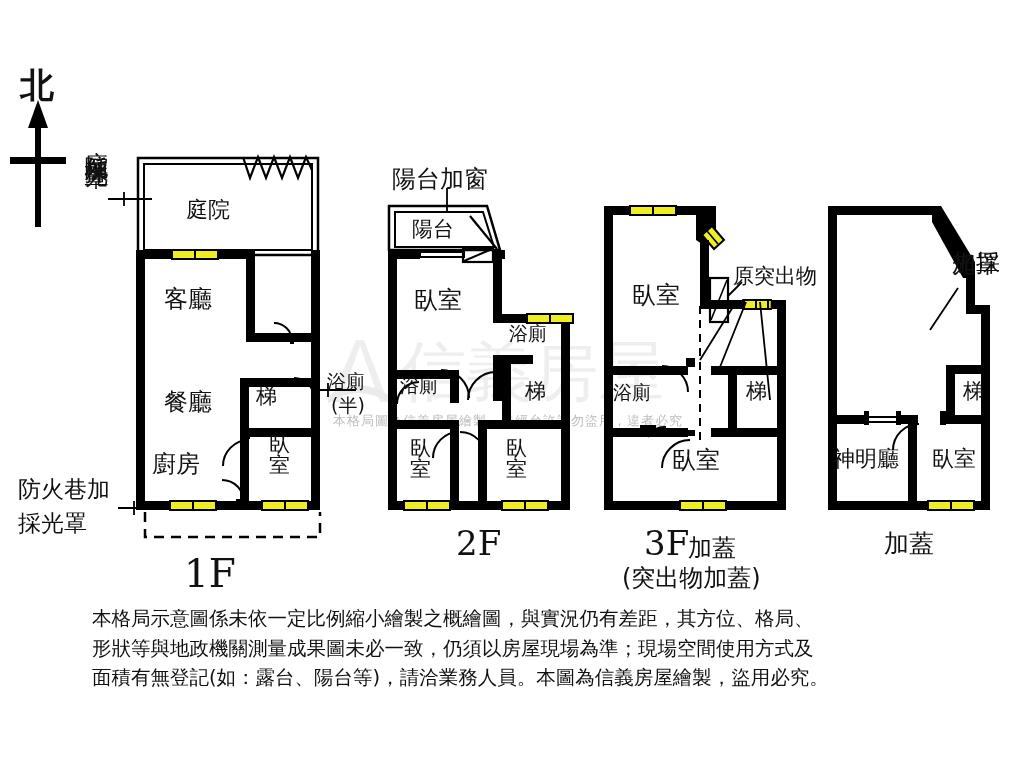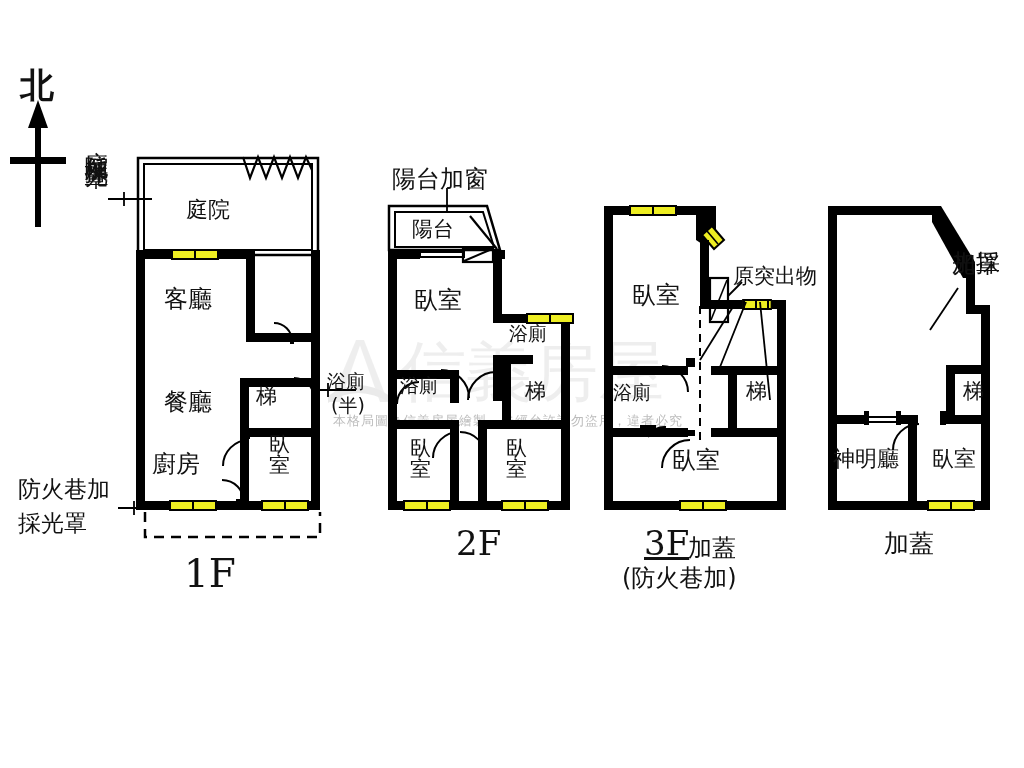--- a/index.html
+++ b/index.html
@@ -298,20 +298,25 @@
   <div class="room cjk" style="left:672px;top:448px;font-size:24px;">臥室</div>
 
   <div class="room cjk" style="left:963px;top:381px;font-size:21px;">梯</div>
   <div class="room cjk" style="left:833px;top:448px;font-size:22px;text-align:right;">神明廳</div>
   <div class="room cjk" style="left:932px;top:448px;font-size:22px;">臥室</div>
 
   <div class="floorcap serif" style="left:184px;top:551px;font-size:39px;">1F</div>
 
   <div class="floorcap serif" style="left:456px;top:523px;font-size:34px;">2F</div>
 
-  <div class="floorcap serif" style="left:644px;top:523px;font-size:34px;text-decoration:underline;">3F</div>
+  <div class="floorcap serif" style="left:644px;top:523px;font-size:34px;">3F</div>
   <div class="floorcap cjk" style="left:688px;top:532px;font-size:24px;">加蓋</div>
-  <div class="floorcap cjk" style="left:622px;top:562px;font-size:24px;">(防火巷加)</div>
+  <div class="floorcap cjk" style="left:622px;top:562px;font-size:24px;">(突出物加蓋)</div>
 
   <div class="floorcap cjk" style="left:884px;top:527px;font-size:25px;">加蓋</div>
 
+  <div id="disclaimer" class="cjk">
+    <div>本格局示意圖係未依一定比例縮小繪製之概繪圖，與實況仍有差距，其方位、格局、</div>
+    <div>形狀等與地政機關測量成果圖未必一致，仍須以房屋現場為準；現場空間使用方式及</div>
+    <div>面積有無登記(如：露台、陽台等)，請洽業務人員。本圖為信義房屋繪製，盜用必究。</div>
+  </div>
 
 </div>
 
 </body></html>

